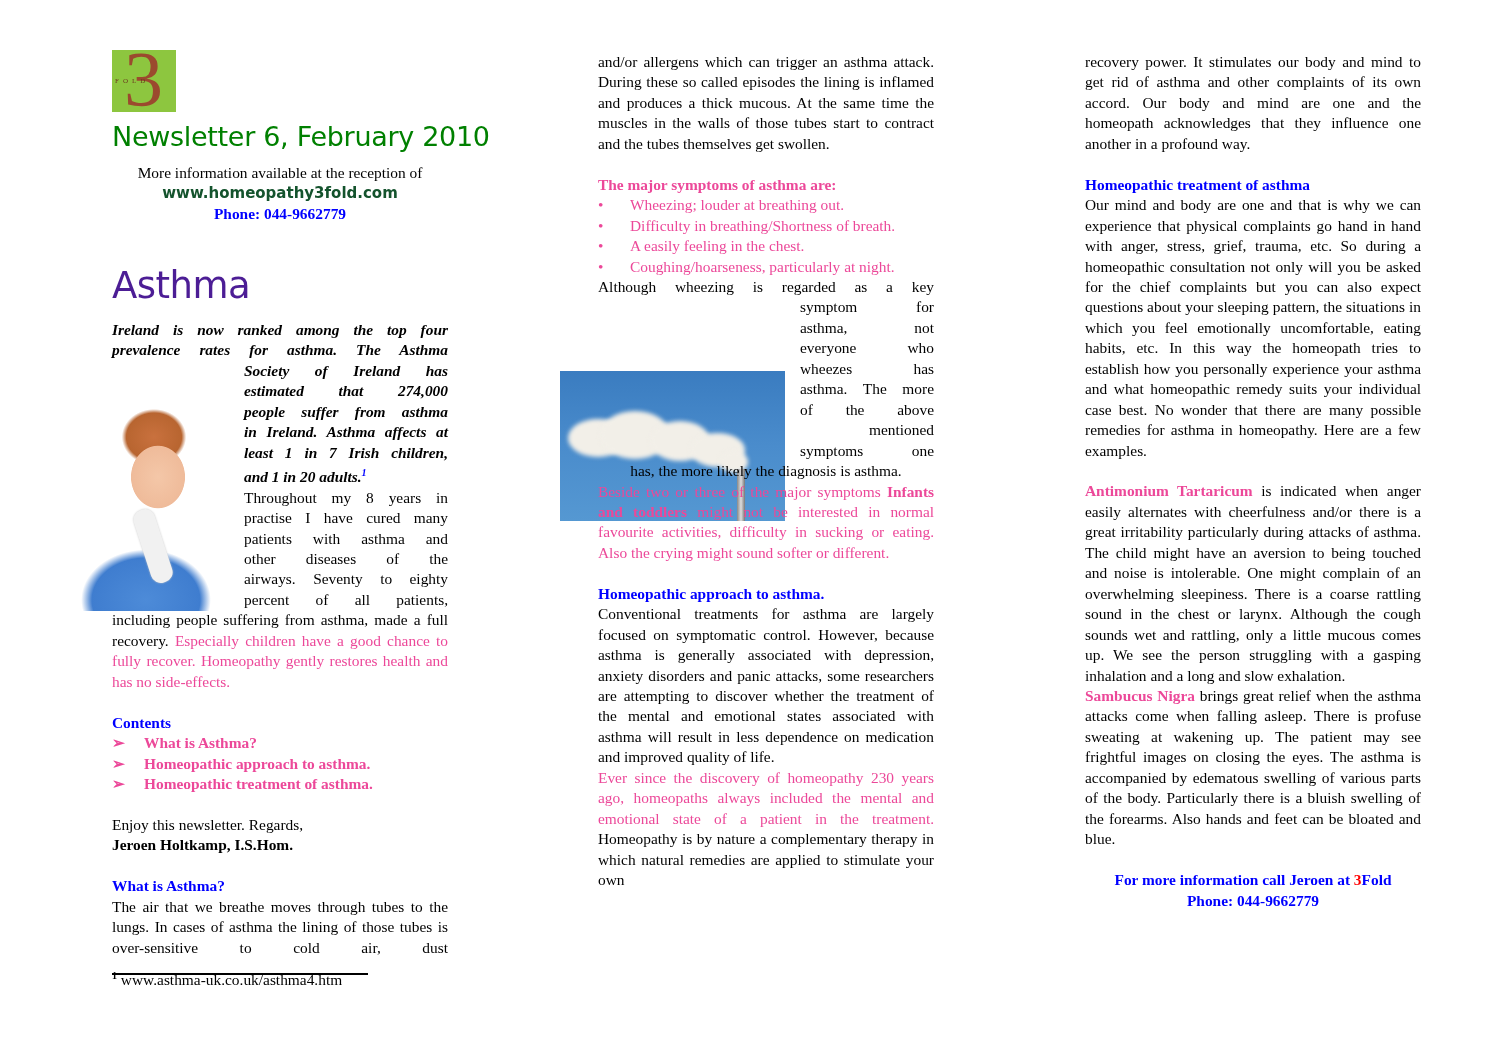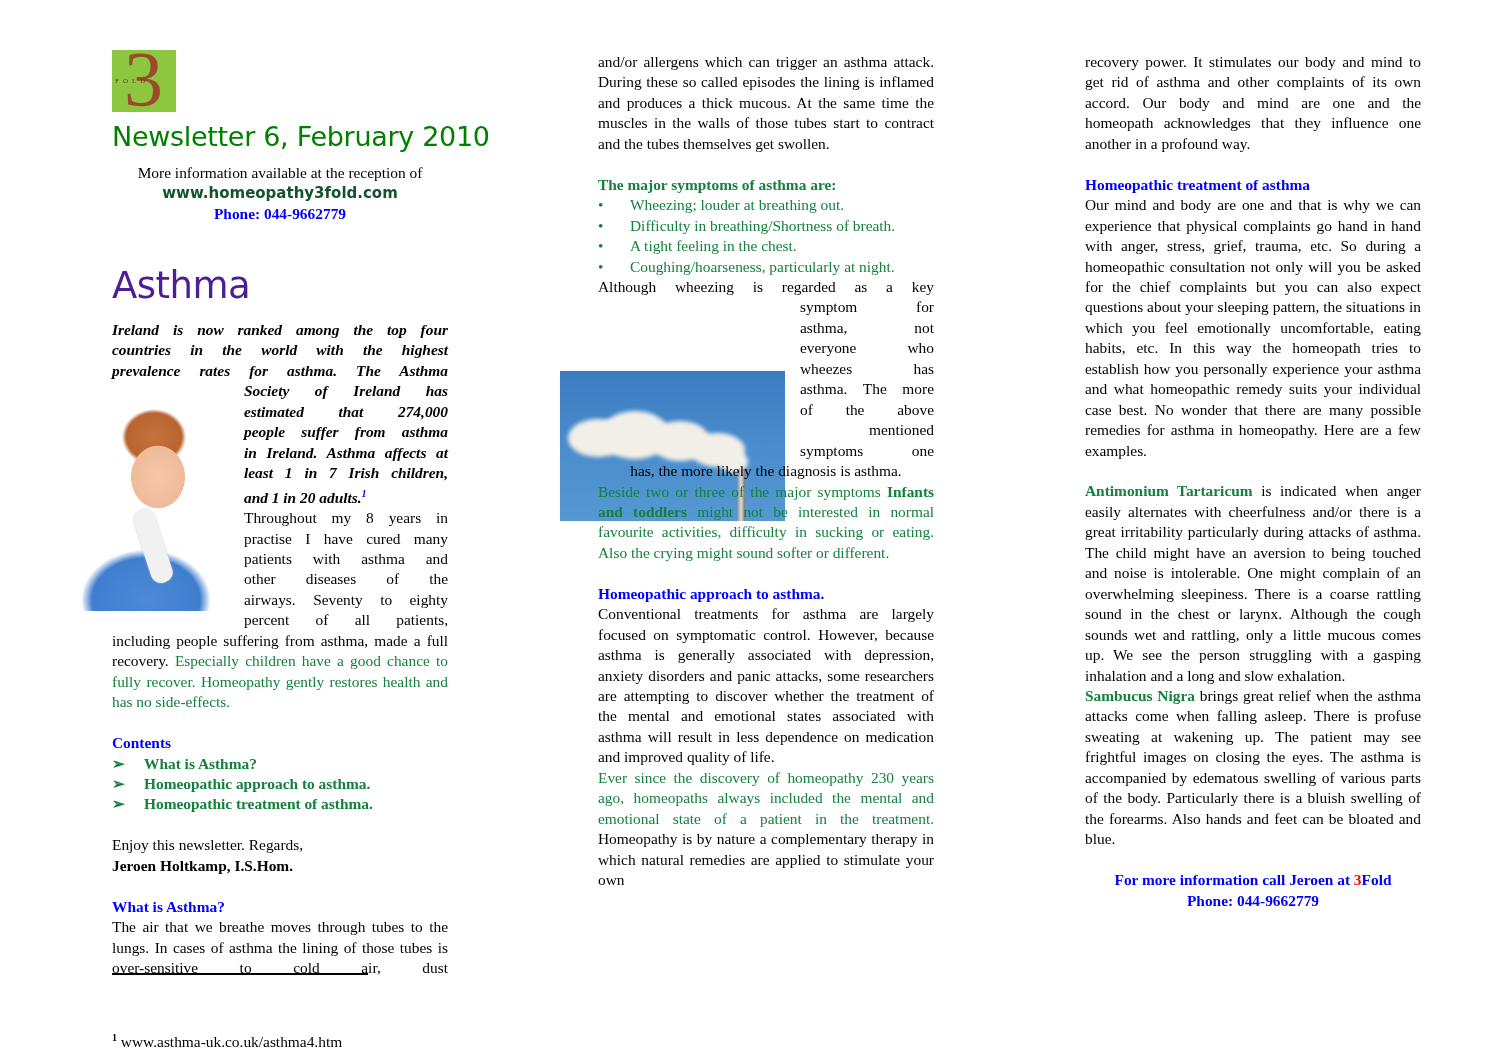--- a/index.html
+++ b/index.html
@@ -3,21 +3,21 @@
 <meta charset="utf-8">
 <style>
   html, body { margin:0; padding:0; background:#ffffff; }
   body { width:1497px; height:1058px; position:relative; overflow:hidden;
          font-family:"Liberation Serif","DejaVu Serif",serif; color:#000; }
   .col { position:absolute; top:0; font-size:15.4px; line-height:20.45px; }
   .col2 { left:598px; width:336px; }
   .col3 { left:1085px; width:336px; }
   .just { text-align:justify; }
   .just-last { text-align:justify; text-align-last:justify;font-family:Liberation Serif, serif; }
-  .orange { color:#15803d; }
+  .orange { color:#ec4899; }
   .blue { color:#0000ff; }
   .bold { font-weight:bold; }
   .italic { font-style:italic; }
   .center { text-align:center; }
   p { margin:0; }
 
   
   .logo-row { position:absolute; top:50px; left:112px; height:62px; display:flex; align-items:flex-end; }
   .logo-box { width:64px; height:62px; background:#8dc63f; position:relative; overflow:hidden; }
   .logo-three { position:absolute; left:12px; top:-10px; font-family:"Liberation Serif",serif; font-size:78px; color:#9b4a2e; line-height:78px; font-weight:normal; }
@@ -45,21 +45,21 @@
   .stack-photo { position:absolute; left:560px; top:371px; width:225px; height:150px;
     background:linear-gradient(180deg,#3a7cc0 0%,#4a8ccc 50%,#5598d2 100%); overflow:hidden; }
   .cloud { position:absolute; background:#f2efe8; border-radius:50%; filter:blur(2px); }
   .chimney { position:absolute; left:177px; top:98px; width:8px; height:54px; background:linear-gradient(90deg,#888,#ddd,#777); }
 
   .bullets { list-style:none; margin:0; padding:0; }
   .bullets li { position:relative; padding-left:32px; }
   .bullets li .mark { position:absolute; left:0; top:0; }
 
   .footnote-rule { position:absolute; left:112px; top:973px; width:256px; height:2px; background:#000; }
-  .footnote { position:absolute; left:112px; top:1028px; font-size:15.4px; line-height:20px; }
+  .footnote { position:absolute; left:112px; top:966px; font-size:15.4px; line-height:20px; }
   .footnote sup { font-size:10px; font-weight:bold; vertical-align:6px; }
   sup.blue { font-size:10px; vertical-align:6px; font-weight:bold; }
 
   .gap { height:20.45px; }
 </style>
 </head>
 <body>
 
 <div class="logo-row">
   <div class="logo-box">
@@ -75,21 +75,20 @@
   <div class="blue bold">Phone:  044-9662779</div>
 </div>
 
 <div class="asthma-title">Asthma</div>
 
 <div class="child-photo"></div>
 <div class="inhaler"></div>
 
 <div class="intro">
   <div class="italic bold just-last">Ireland is now ranked among the top four</div>
-  <div class="italic bold just-last">countries in the world with the highest</div>
   <div class="italic bold just-last">prevalence rates for asthma. The Asthma</div>
   <div class="wrapped">
     <div class="italic bold just-last">Society of Ireland has</div>
     <div class="italic bold just-last">estimated that 274,000</div>
     <div class="italic bold just-last">people suffer from asthma</div>
     <div class="italic bold just-last">in Ireland. Asthma affects at</div>
     <div class="italic bold just-last">least 1 in 7 Irish children,</div>
     <div class="italic bold"><span>and 1 in 20 adults.</span><sup class="blue">1</sup></div>
     <div class="just-last">Throughout my 8 years in</div>
     <div class="just-last">practise I have cured many</div>
@@ -132,21 +131,21 @@
   <div class="chimney"></div>
 </div>
 
 <div class="col col2" style="top:52px;">
   <p class="just">and/or allergens which can trigger an asthma attack. During these so called episodes the lining is inflamed and produces a thick mucous. At the same time the muscles in the walls of those tubes start to contract and the tubes themselves get swollen.</p>
   <div class="gap"></div>
   <div class="orange bold">The major symptoms of asthma are:</div>
   <ul class="bullets orange">
     <li class="just"><span class="mark">•</span><span>Wheezing; louder at breathing out.</span></li>
     <li class="just"><span class="mark">•</span><span>Difficulty in breathing/Shortness of breath.</span></li>
-    <li class="just"><span class="mark">•</span><span>A tight feeling in the chest.</span></li>
+    <li class="just"><span class="mark">•</span><span>A easily feeling in the chest.</span></li>
     <li class="just"><span class="mark">•</span><span>Coughing/hoarseness, particularly at night.</span></li>
   </ul>
   <div class="just-last">Although wheezing is regarded as a key</div>
   <div style="margin-left:202px;">
     <div class="just-last">symptom for</div>
     <div class="just-last">asthma, not</div>
     <div class="just-last">everyone who</div>
     <div class="just-last">wheezes has</div>
     <div class="just-last">asthma. The more</div>
     <div class="just-last">of the above</div>

